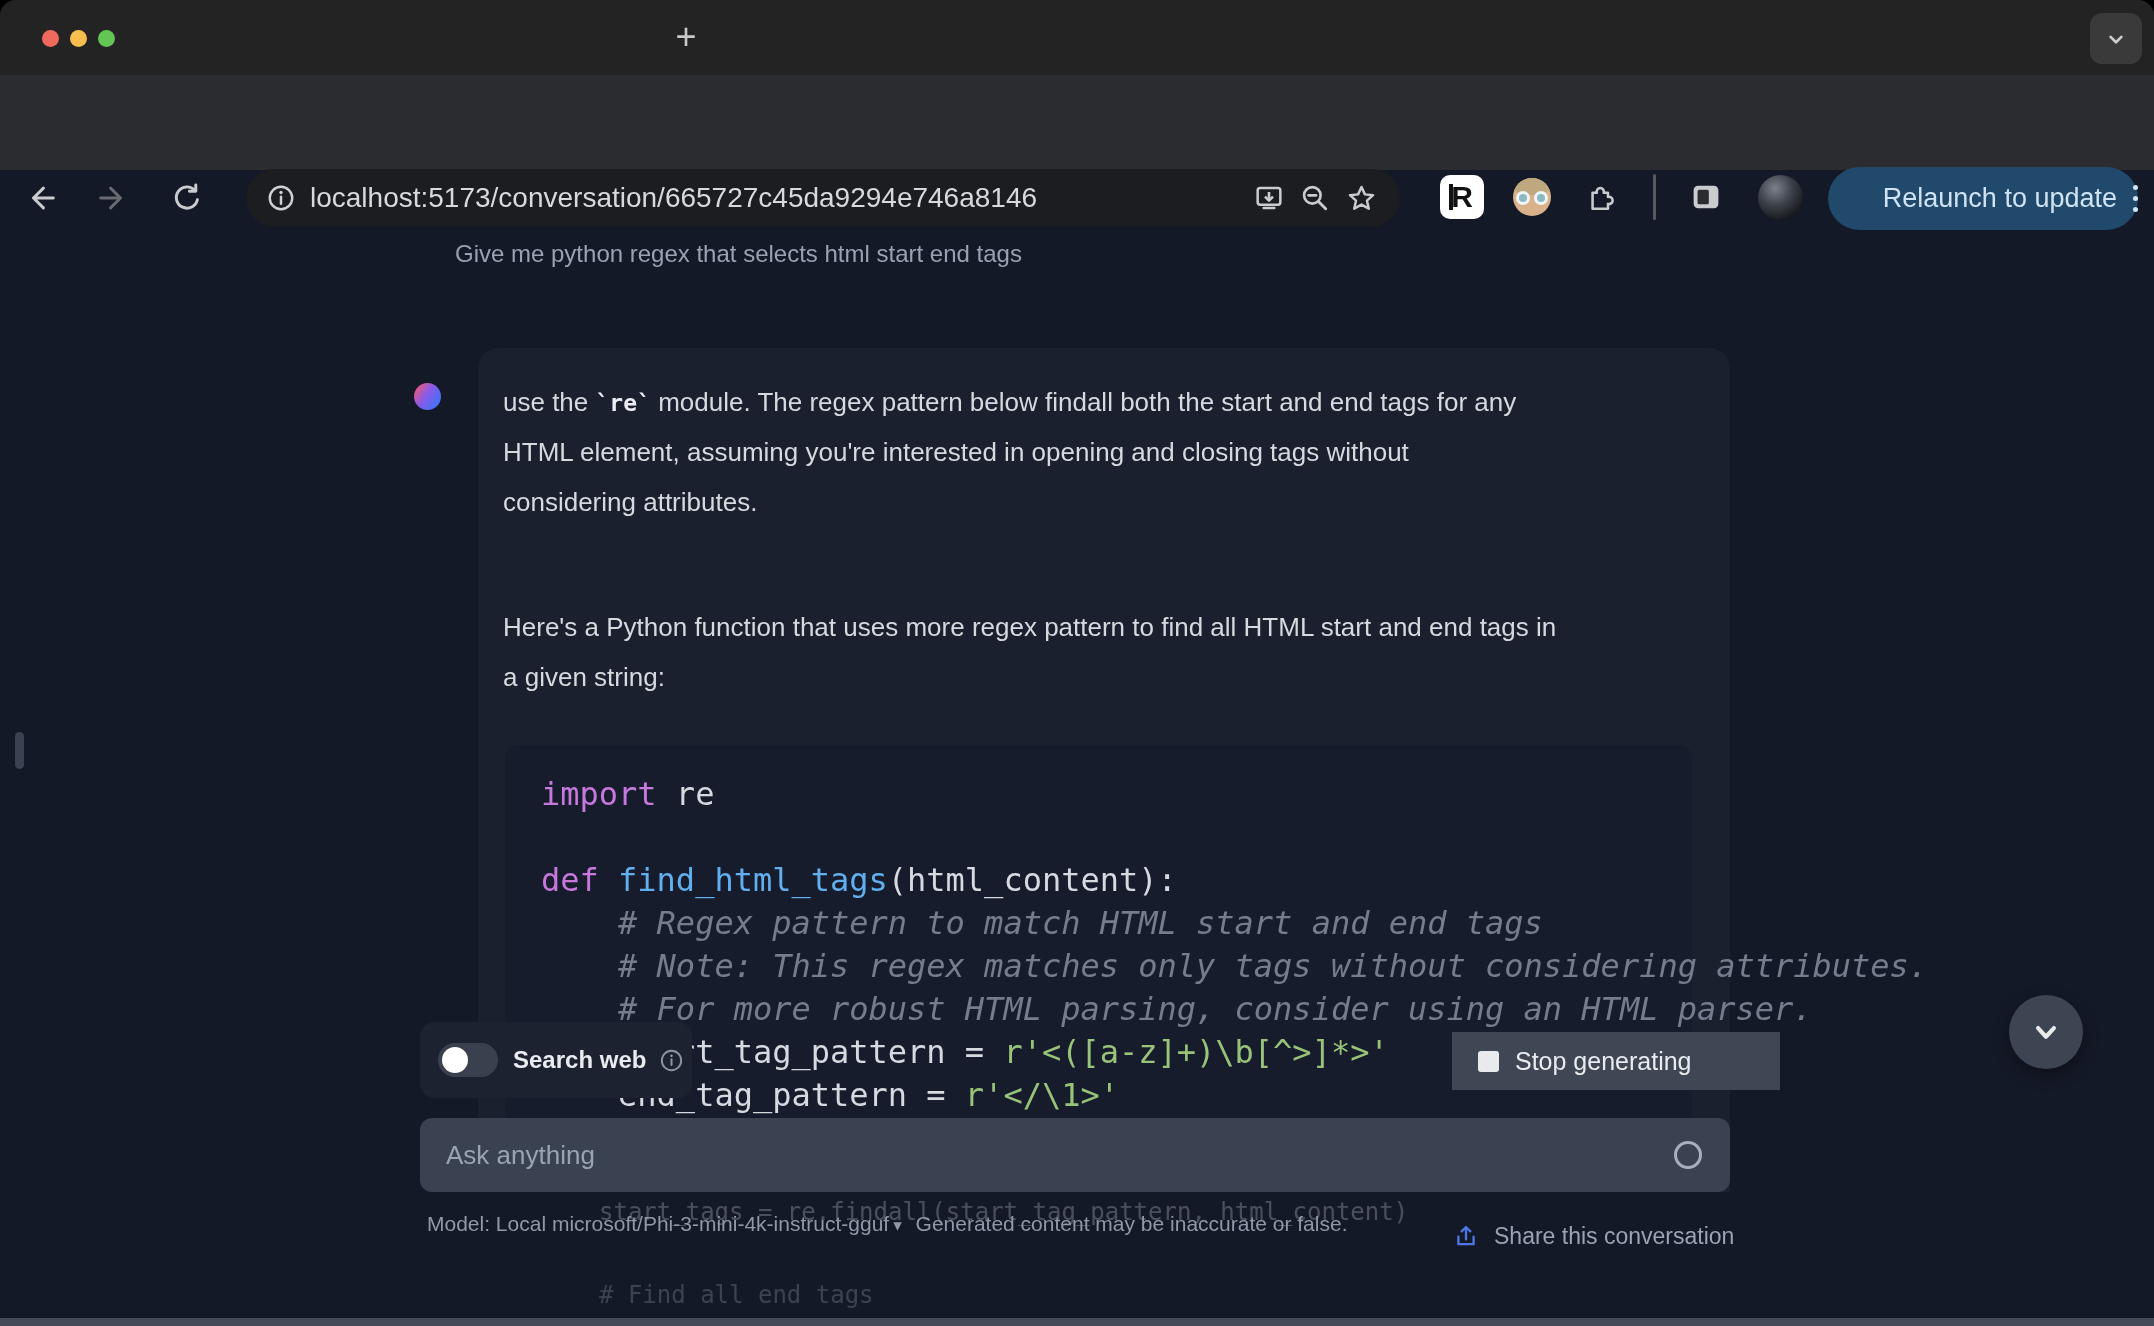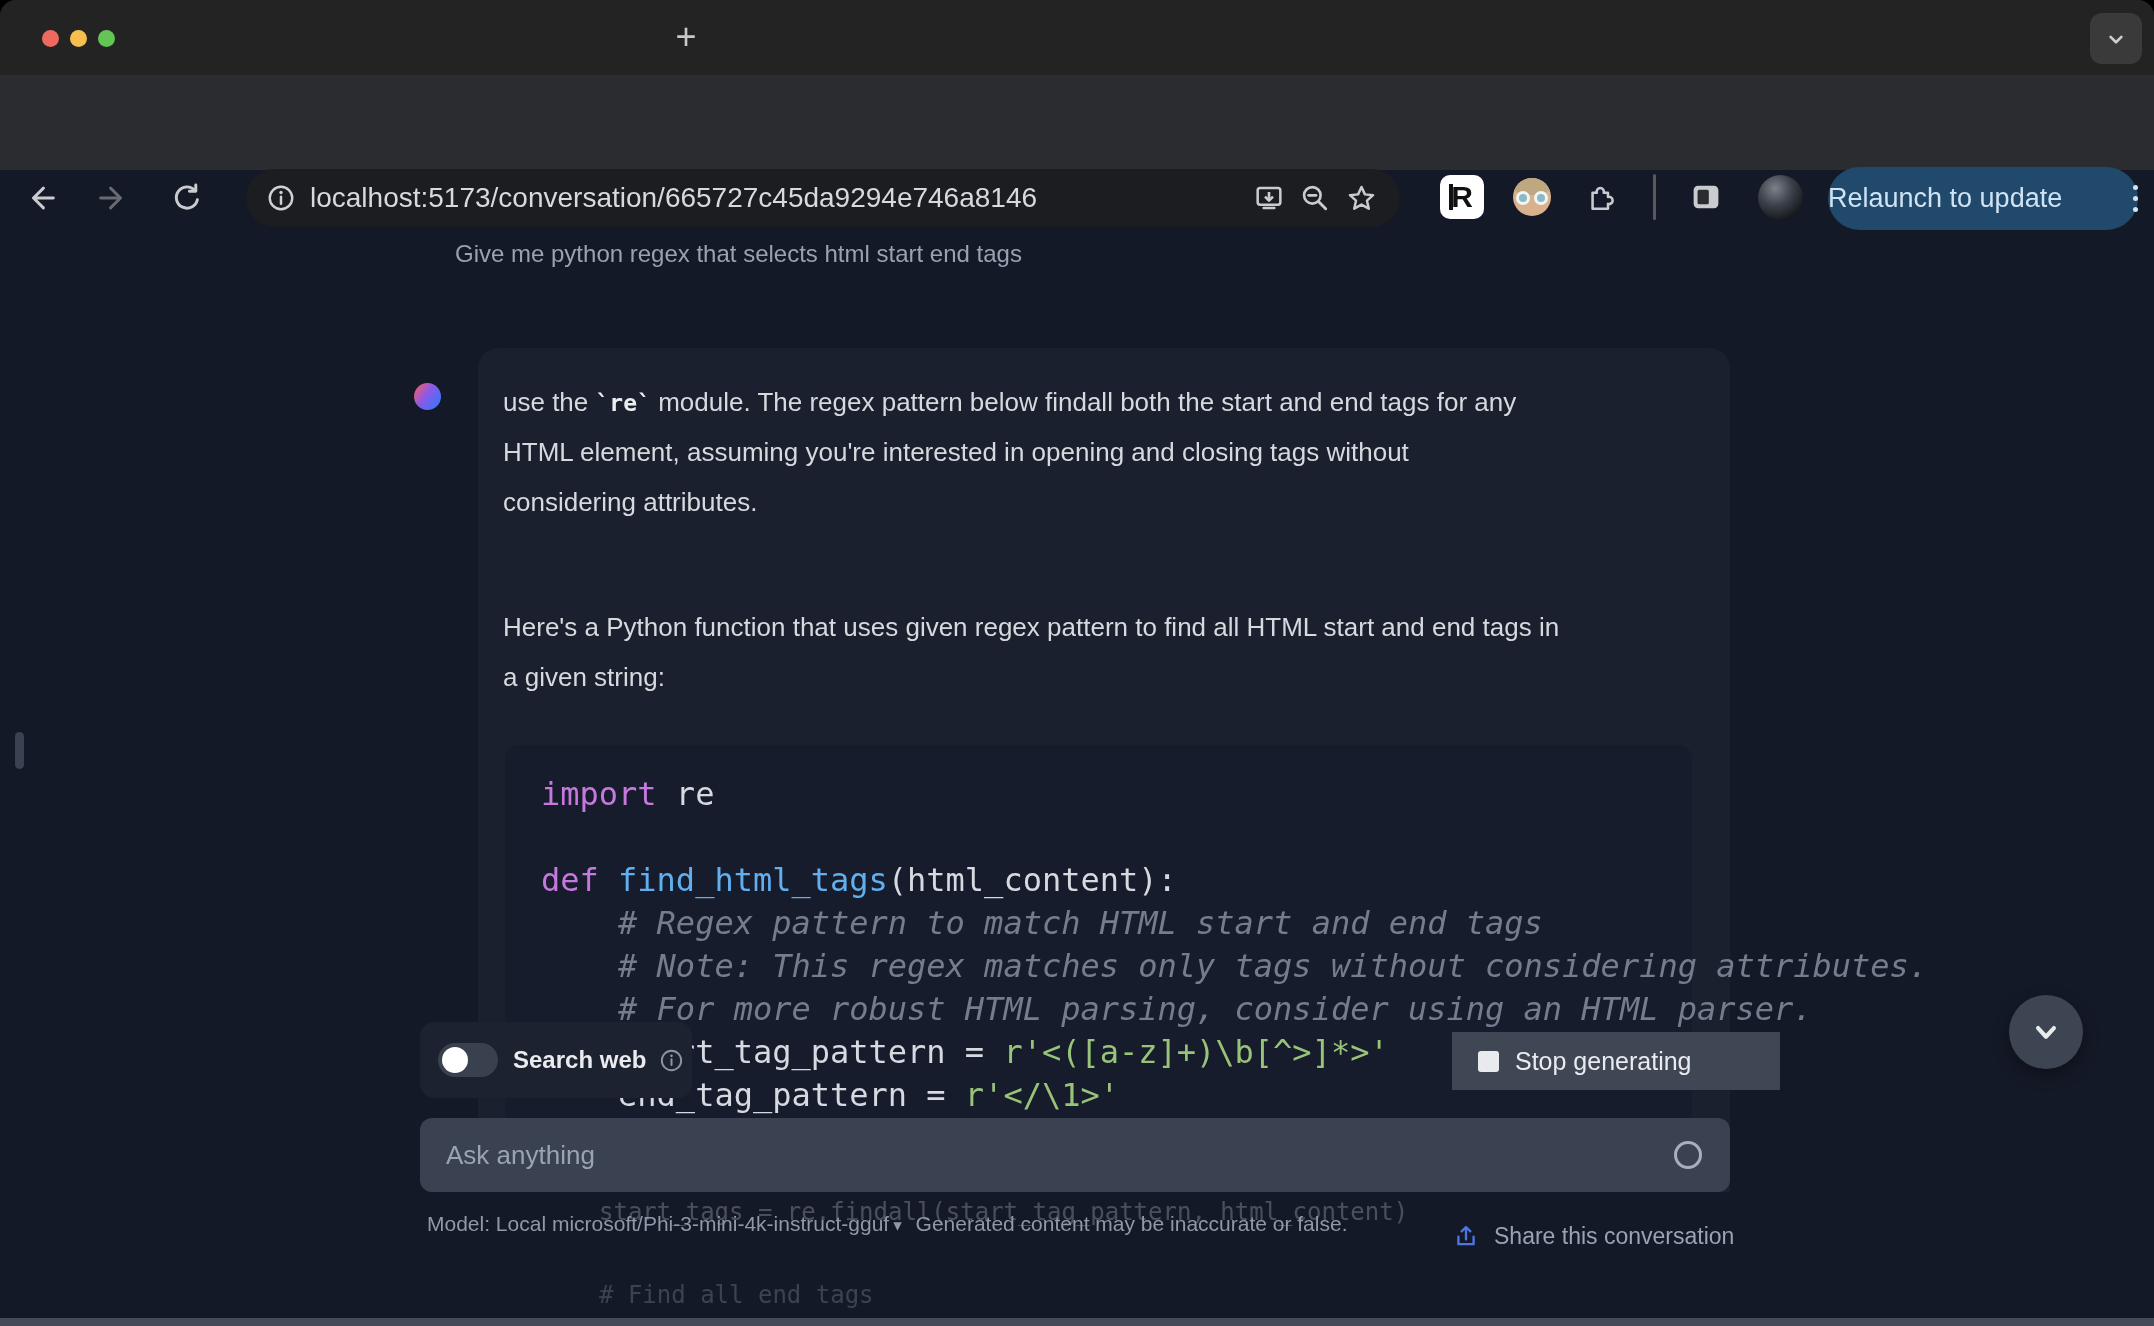--- a/index.html
+++ b/index.html
@@ -20,21 +20,21 @@
   .omnibox{left:246px;top:94px;width:1154px;height:58px;background:#1c1d20;border-radius:29px;display:flex;align-items:center;}
   .url{color:#d7d9dd;font-size:28px;white-space:nowrap;}
   .extbtn{top:96px;width:52px;height:52px;display:flex;align-items:center;justify-content:center;}
   .r-ext{left:1440px;top:100px;width:44px;height:44px;background:#fff;border-radius:10px;
          color:#111;font-weight:bold;font-size:30px;display:flex;align-items:center;justify-content:center;}
   .r-bar{position:absolute;left:9px;top:9px;width:4px;height:26px;background:#111;}
   .sep{left:1653px;top:99px;width:3px;height:46px;background:#58595c;border-radius:2px;}
   .avatar-photo{left:1758px;top:100px;width:45px;height:45px;border-radius:50%;
     background:radial-gradient(circle at 38% 30%,#7c828b 0%,#3c414a 40%,#15171b 78%),#15171b;}
   .relaunch{left:1828px;top:92px;width:310px;height:63px;background:#20496b;border-radius:32px;
-            display:flex;align-items:center;justify-content:space-between;gap:16px;color:#cfe3f5;font-size:27px;}
+            display:flex;align-items:center;justify-content:flex-end;gap:16px;color:#cfe3f5;font-size:27px;}
   .kebab{display:flex;flex-direction:column;gap:6px;}
   .kebab i{width:5px;height:5px;border-radius:50%;background:#cfe3f5;}
   
   .usermsg{left:455px;top:240px;color:#99a2b2;font-size:24px;}
   .ai-avatar{left:414px;top:383px;width:27px;height:27px;border-radius:50%;
              background:linear-gradient(125deg,#ef5a74 8%,#8a5ae8 45%,#4e6ef5 78%);}
   .card{left:478px;top:348px;width:1252px;height:978px;background:#1a202e;border-radius:20px;}
   .para{left:503px;color:#d6d9de;font-size:26px;}
   .pline{height:50px;line-height:50px;white-space:pre;}
   .tk-icode{font-family:"DejaVu Sans Mono",monospace;font-weight:bold;font-size:23px;color:#eceef2;}
@@ -179,21 +179,21 @@
   <div class="abs ai-avatar"></div>
 
   <div class="abs card"></div>
 
   <div class="abs para" style="top:377px">
       <div class="pline"><span>use the </span><span class="tk-icode">`re`</span><span> module. The regex pattern below findall both the start and end tags for any</span></div>
       <div class="pline"><span>HTML element, assuming you're interested in opening and closing tags without</span></div>
       <div class="pline"><span>considering attributes.</span></div>
     </div>
   <div class="abs para" style="top:602px">
-      <div class="pline">Here's a Python function that uses given regex pattern to find all HTML start and end tags in</div>
+      <div class="pline">Here's a Python function that uses more regex pattern to find all HTML start and end tags in</div>
       <div class="pline">a given string:</div>
     </div>
 
   <div class="abs codeblock">
       <div class="codeline"><span class="tk-kw">import</span><span> re</span></div>
       <div class="codeline"></div>
       <div class="codeline"><span class="tk-kw">def</span><span> </span><span class="tk-fn">find_html_tags</span><span>(html_content):</span></div>
       <div class="codeline"><span>    </span><span class="tk-com"># Regex pattern to match HTML start and end tags</span></div>
       <div class="codeline"><span>    </span><span class="tk-com"># Note: This regex matches only tags without considering attributes.</span></div>
       <div class="codeline"><span>    </span><span class="tk-com"># For more robust HTML parsing, consider using an HTML parser.</span></div>

